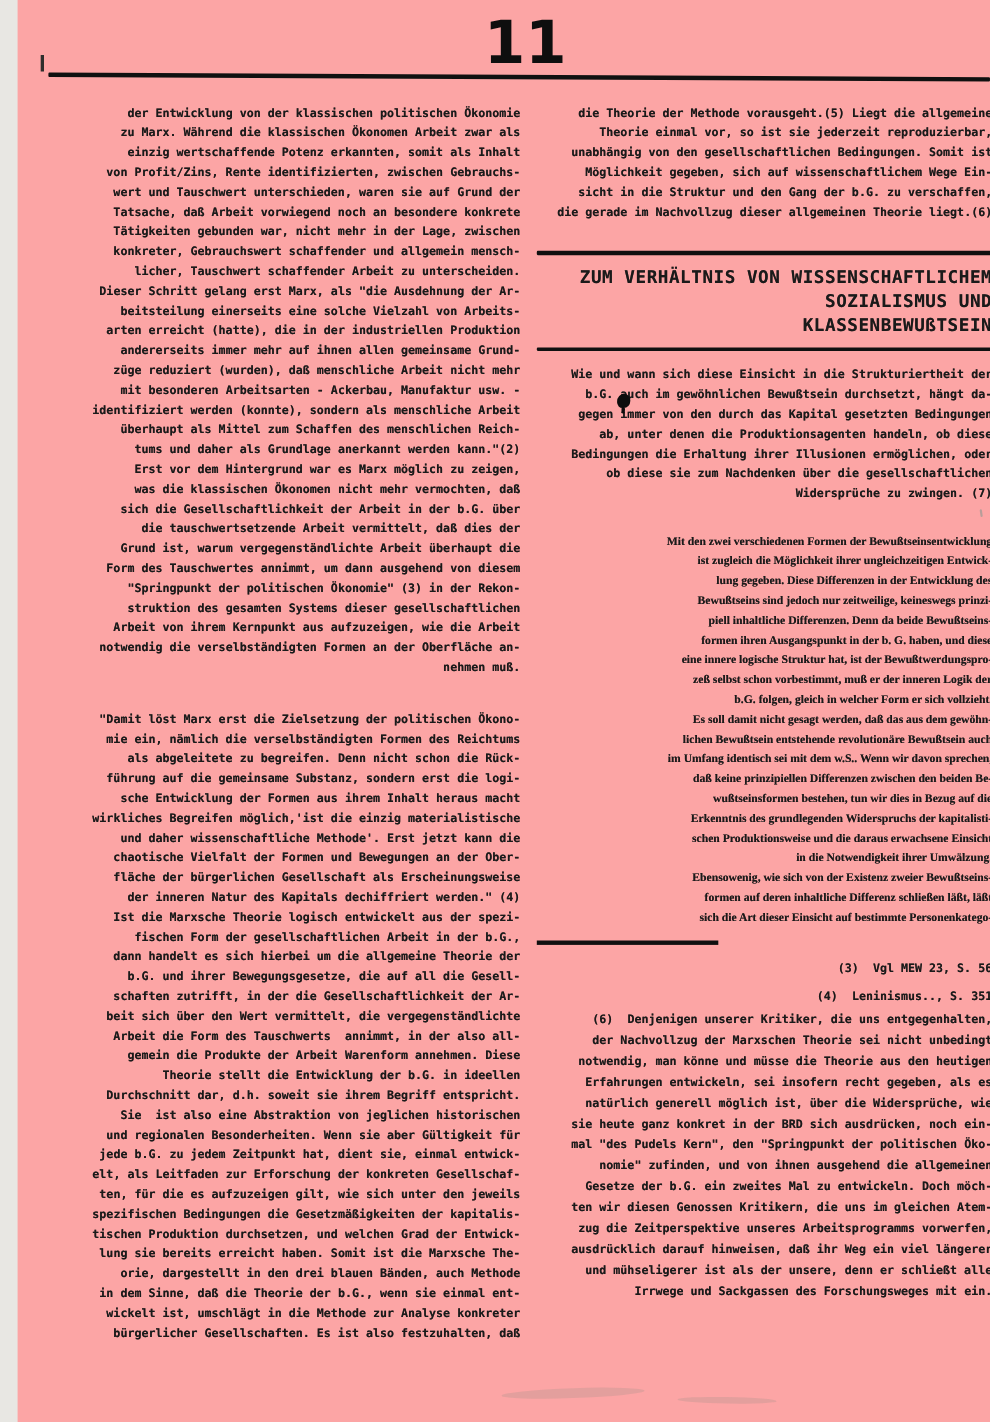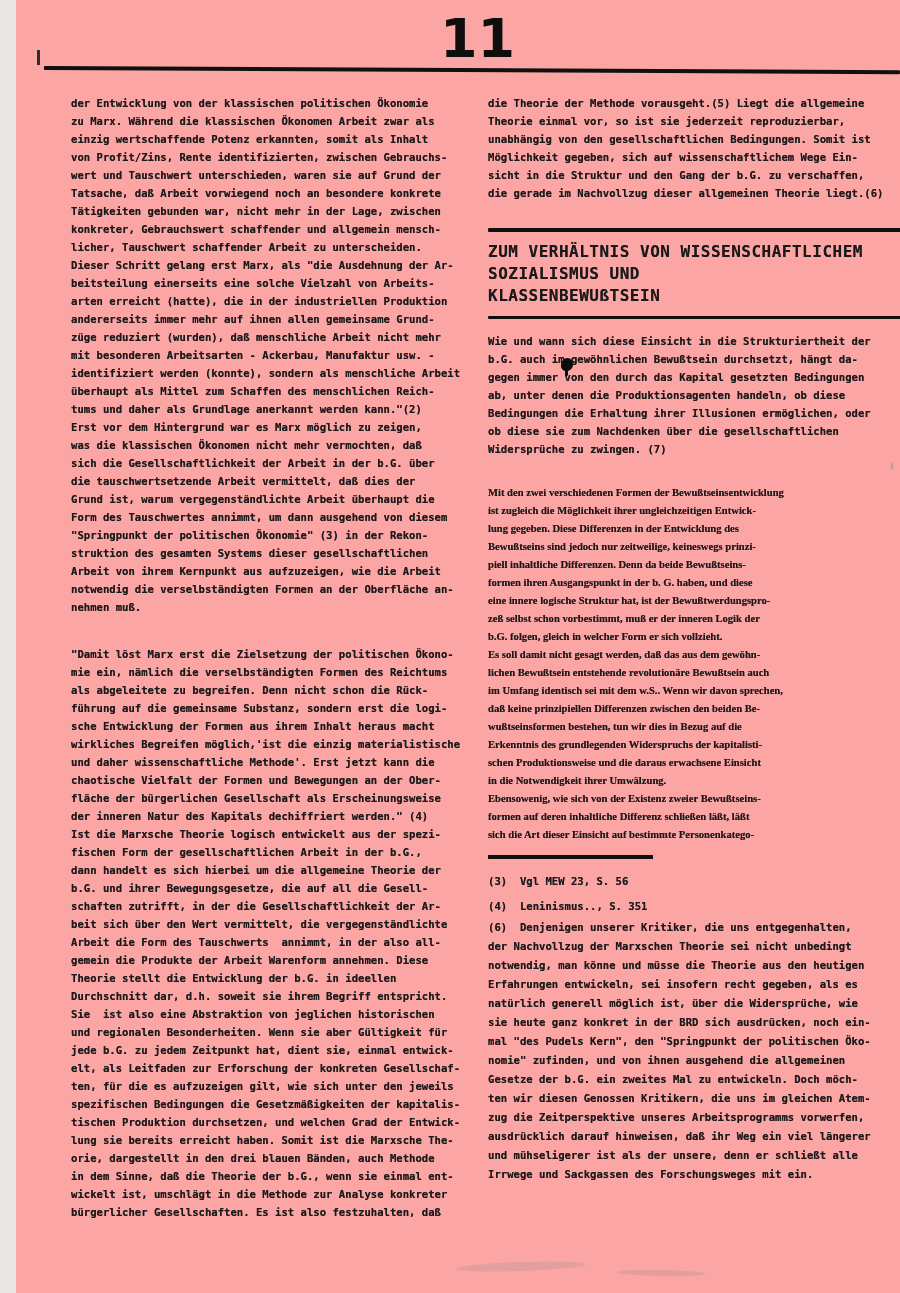--- a/index.html
+++ b/index.html
@@ -7,20 +7,21 @@
   .page {
     position:relative; width:900px; height:1293px;
     background:#fca5a5;
     font-family:"DejaVu Sans Mono", monospace;
     color:#1a1a1a; overflow:hidden;margin-left:16px;
   }
   .para, .fn, .heading {
     white-space:pre-wrap;
     font-size:10.6px; line-height:18px; font-weight:bold;
     text-shadow:0 0 0.5px rgba(25,25,25,.65);
+    text-align:right;
   }
   .page-number {
     position:absolute; left:424px; top:12px;
     font-family:"DejaVu Sans", sans-serif; font-weight:bold;
     font-size:54px; line-height:54px; letter-spacing:0px; color:#0e0e0e;
   }
   .top-rule {
     position:absolute; left:28px; top:66px; width:856px; height:4px;
     background:#101010; transform:rotate(0.28deg); transform-origin:0 0;
     border-radius:1px;

